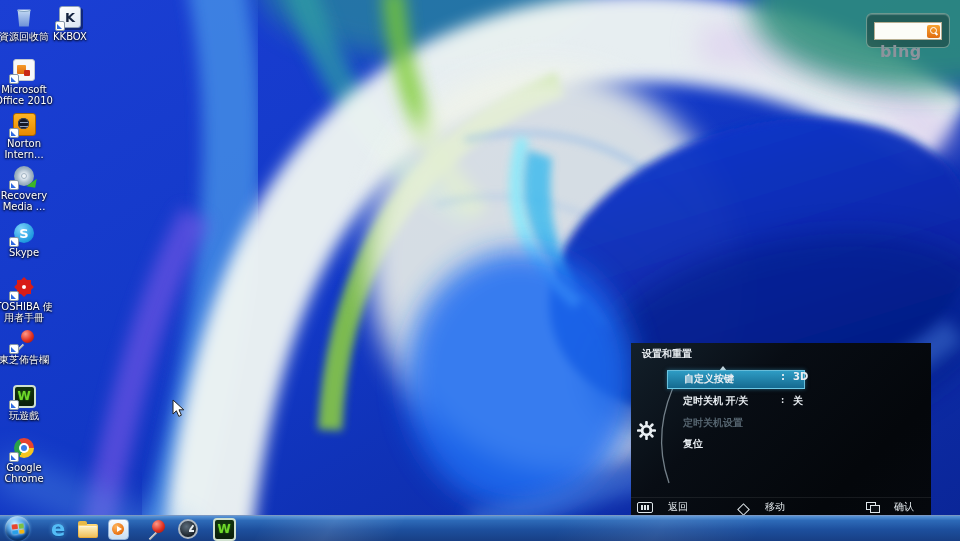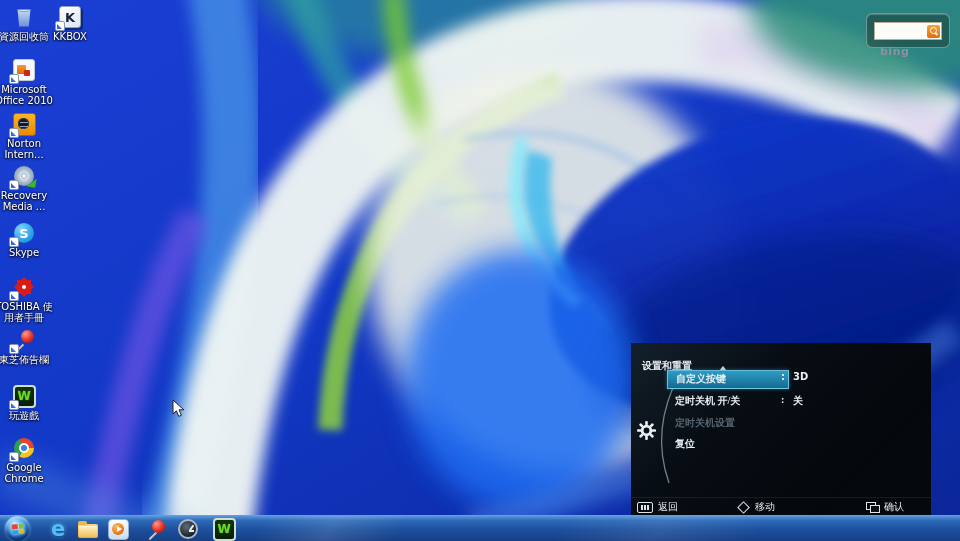--- a/index.html
+++ b/index.html
@@ -48,44 +48,44 @@
   .i-chrome{position:relative;width:20px;height:20px;border-radius:50%;
     background:conic-gradient(from -30deg,#e8432e 0 33%,#f7c51e 33% 66%,#2aa04a 66% 100%);}
   .i-chrome::before{content:"";position:absolute;left:5px;top:5px;width:10px;height:10px;border-radius:50%;background:#fff;}
   .i-chrome::after{content:"";position:absolute;left:7px;top:7px;width:6px;height:6px;border-radius:50%;background:#3a7de8;}
 
   
   .gadget{position:absolute;left:866px;top:13px;width:82px;height:33px;z-index:3;border-radius:6px;
     background:rgba(25,45,38,.45);border:1px solid rgba(200,225,210,.45);box-shadow:inset 0 1px 1px rgba(255,255,255,.25);}
   .gadget .box{position:absolute;left:7px;top:8px;width:66px;height:16px;background:#fcfcf8;border:1px solid #b8ae92;
     display:flex;align-items:center;}
-  .gadget .logo{flex:1;padding-left:5px;font-size:11px;font-weight:bold;letter-spacing:.5px;color:#8d939c;margin-top:40px;}
+  .gadget .logo{flex:1;padding-left:5px;font-size:16px;font-weight:bold;letter-spacing:.5px;color:#8d939c;margin-top:40px;}
   .gadget .btn{width:13px;height:13px;margin-right:1px;border-radius:2px;background:linear-gradient(#f7a432,#e06c10);position:relative;}
   .gadget .btn::before{content:"";position:absolute;left:3px;top:2px;width:5px;height:5px;border:1.5px solid #fff;border-radius:50%;}
   .gadget .btn::after{content:"";position:absolute;left:8px;top:8px;width:3px;height:1.5px;background:#fff;transform:rotate(45deg);}
 
   
   .osd{position:absolute;left:631px;top:343px;width:300px;height:172px;z-index:5;
     background:linear-gradient(135deg,#13202b 0%,#080d14 35%,#04070b 75%,#05080d 100%);}
-  .osd-title{position:absolute;left:11px;top:16px;font-size:10px;font-weight:bold;color:#e8edf1;}
+  .osd-title{position:absolute;left:11px;top:4px;font-size:10px;font-weight:bold;color:#e8edf1;}
   .osd-up{position:absolute;left:88px;top:23px;width:0;height:0;border-style:solid;
     border-width:0 4px 5px 4px;border-color:transparent transparent #cfd8de transparent;}
   .osd-arc{position:absolute;left:14px;top:28px;z-index:0;}
   .osd-gear{position:absolute;left:6px;top:78px;}
   .osd-row{position:absolute;left:36px;width:240px;height:15px;font-size:10px;color:#e9eef2;white-space:nowrap;}
-  .osd-row .lbl{display:inline-block;font-weight:bold;padding:1px 8px 2px;}
+  .osd-row .lbl{display:inline-block;font-weight:bold;padding:1px 16px 2px;}
   .osd-row.sel .lbl{width:104px;background:linear-gradient(#2e9cc4,#156a90);border:1px solid rgba(130,215,240,.75);
     box-shadow:0 0 4px rgba(60,170,210,.5);}
   .osd-row.dis{color:#55646f;}
   .osd-row.dis .lbl{font-weight:bold;}
   .osd-colon{position:absolute;left:114px;top:1px;font-weight:bold;}
   .osd-val{position:absolute;left:126px;top:1px;font-weight:bold;}
   .osd-foot{position:absolute;left:0;right:0;bottom:0;height:17px;border-top:1px solid rgba(255,255,255,.08);font-size:10px;color:#e5ebef;}
-  .fgrp{position:absolute;top:2px;display:flex;align-items:center;gap:5px;}
-  .fg1{left:6px;} .fg2{left:106px;} .fg3{left:200px;margin-left:35px;}
+  .fgrp{position:absolute;top:2px;display:flex;align-items:center;gap:15px;}
+  .fg1{left:6px;} .fg2{left:106px;align-items:flex-end;} .fg3{left:200px;margin-left:35px;}
   .fi-menu{width:14px;height:9px;border:1px solid #dfe6ea;border-radius:2px;display:flex;align-items:center;justify-content:center;gap:1px;}
   .fi-menu i{display:block;width:2px;height:5px;background:#dfe6ea;}
   .fi-move{width:7px;height:7px;border:1px solid #dfe6ea;transform:rotate(45deg);margin:0 2px;}
   .fi-ok{position:relative;width:13px;height:10px;}
   .fi-ok::before{content:"";position:absolute;left:0;top:0;width:8px;height:6px;border:1px solid #dfe6ea;}
   .fi-ok::after{content:"";position:absolute;left:4px;top:3px;width:8px;height:6px;border:1px solid #dfe6ea;background:#0a0f14;}
 
   
   .taskbar{position:absolute;left:0;bottom:0;width:960px;height:26px;z-index:10;
     background:linear-gradient(180deg,#5a96d8 0%,#2d6ab8 18%,#1d4f9d 55%,#173f85 100%);

